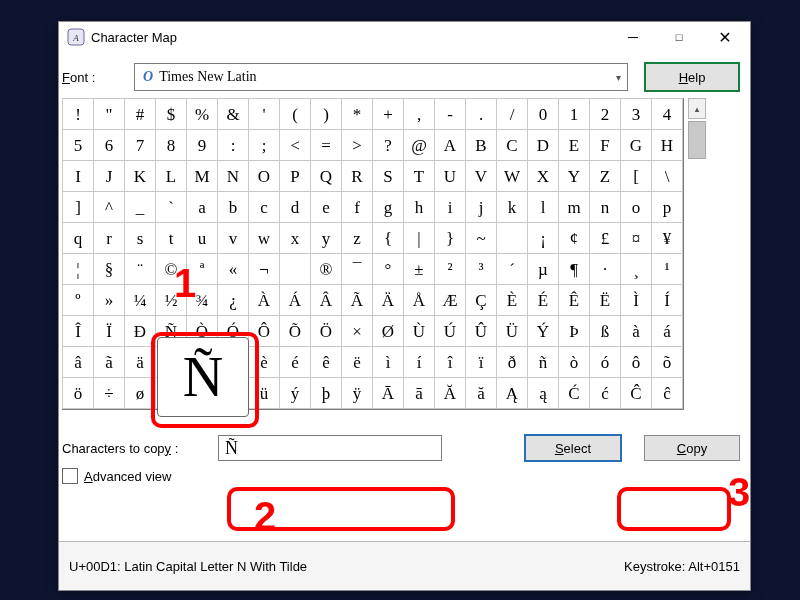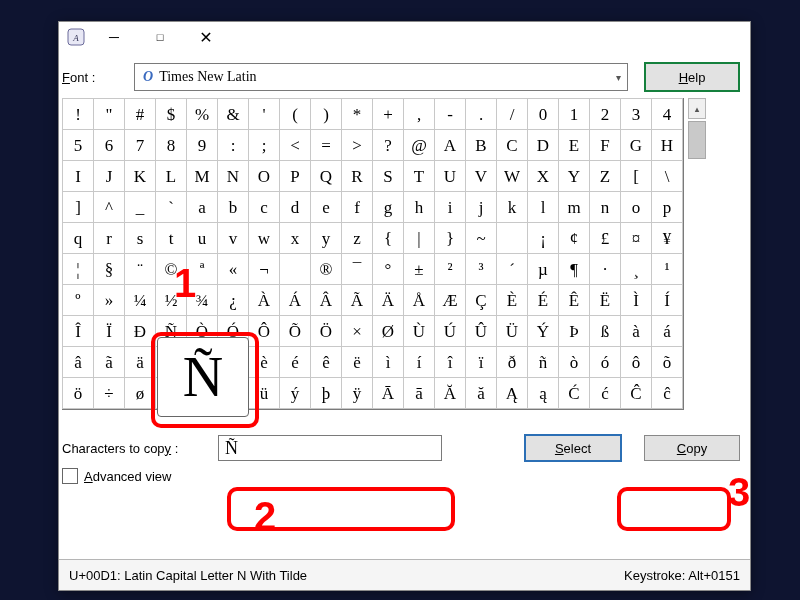--- a/index.html
+++ b/index.html
@@ -22,38 +22,39 @@
 .cell{border:1px solid #c8c8c8;display:flex;align-items:center;justify-content:center;font-family:'Times New Roman',serif;font-size:17px;line-height:1;user-select:none;margin:-1px 0 0 -1px}
 .scroll{width:18px;margin-left:4px;position:relative}
 .scrollup{height:19px;border:1px solid #b5b5b5;background:#f0f0f0;display:flex;align-items:center;justify-content:center;font-size:9px;color:#555}
 .scrollthumb{height:36px;background:#c9c9c9;border:1px solid #a8a8a8;margin-top:2px}
 .popup{position:absolute;width:90px;height:78px;background:#fff;border:1px solid #666;border-radius:4px;display:flex;align-items:center;justify-content:center;font-family:'Times New Roman',serif;font-size:56px;z-index:5}
 .redbox{position:absolute;border:4px solid #f00;border-radius:10px;z-index:6;pointer-events:none}
 .btn{height:24px;border:1px solid #888;background:#e2e2e2;display:flex;align-items:center;justify-content:center;padding:0 4px}
 .selectbtn{border:2px solid #2b6fb5}
 .input{height:24px;border:1px solid #7a7a7a;background:#fff;padding:0 6px;font-family:'Times New Roman',serif;font-size:18px;display:flex;align-items:center}
 .chk{width:14px;height:14px;border:1px solid #666;margin-right:6px;background:#fff}
-.statusbar{position:absolute;left:0;right:0;bottom:0;height:24px;border-top:1px solid #b5b5b5;display:flex;align-items:center;padding:3px 10px;font-size:13px;background:#f5f5f5}
+.statusbar{position:absolute;left:0;right:0;bottom:0;height:24px;border-top:1px solid #b5b5b5;display:flex;align-items:center;padding:12px 10px;font-size:13px;background:#f5f5f5}
 .statusbar .flex{flex:1}
 .badge{position:absolute;font-weight:900;color:#f00;font-size:40px;font-family:Arial;z-index:7;pointer-events:none}
 .ul{text-decoration:underline}
 </style>
 </head>
 <body>
 
 <div class="desktop">
 
   <div class="window">
     <div class="titlebar">
       <span class="icon">
         <svg viewBox="0 0 18 18">
             <rect x="1" y="1" width="16" height="16" rx="3" fill="#e8e8f5" stroke="#6a6a9a"></rect>
             <text x="9" y="13" font-size="9" text-anchor="middle" font-family="Times New Roman" font-style="italic" fill="#335">A</text>
           </svg>
       </span>
+      <span class="title">Character Map</span>
       <div class="winbtns">
         <div>─</div>
         <div style="font-size:11px">□</div>
         <div style="font-size:16px">✕</div>
       </div>
     </div>
 
     <div class="body">
       <div class="row">
         <span class="fontlabel"><span class="ul">F</span>ont :</span>

